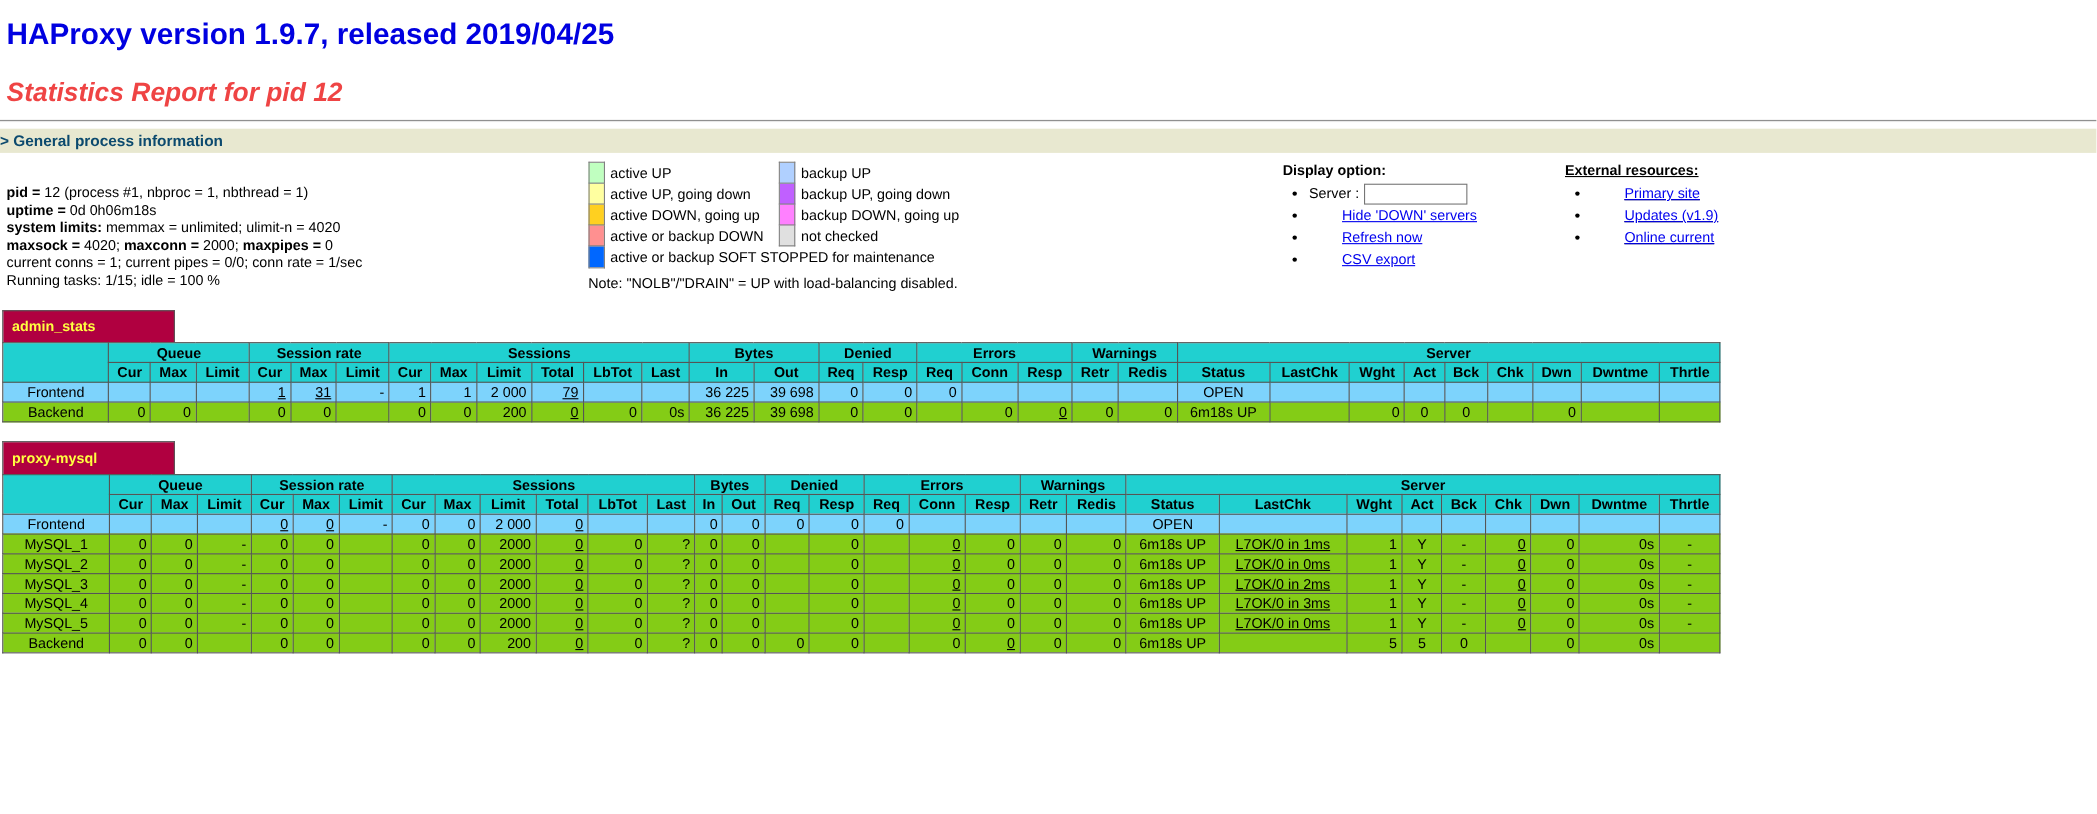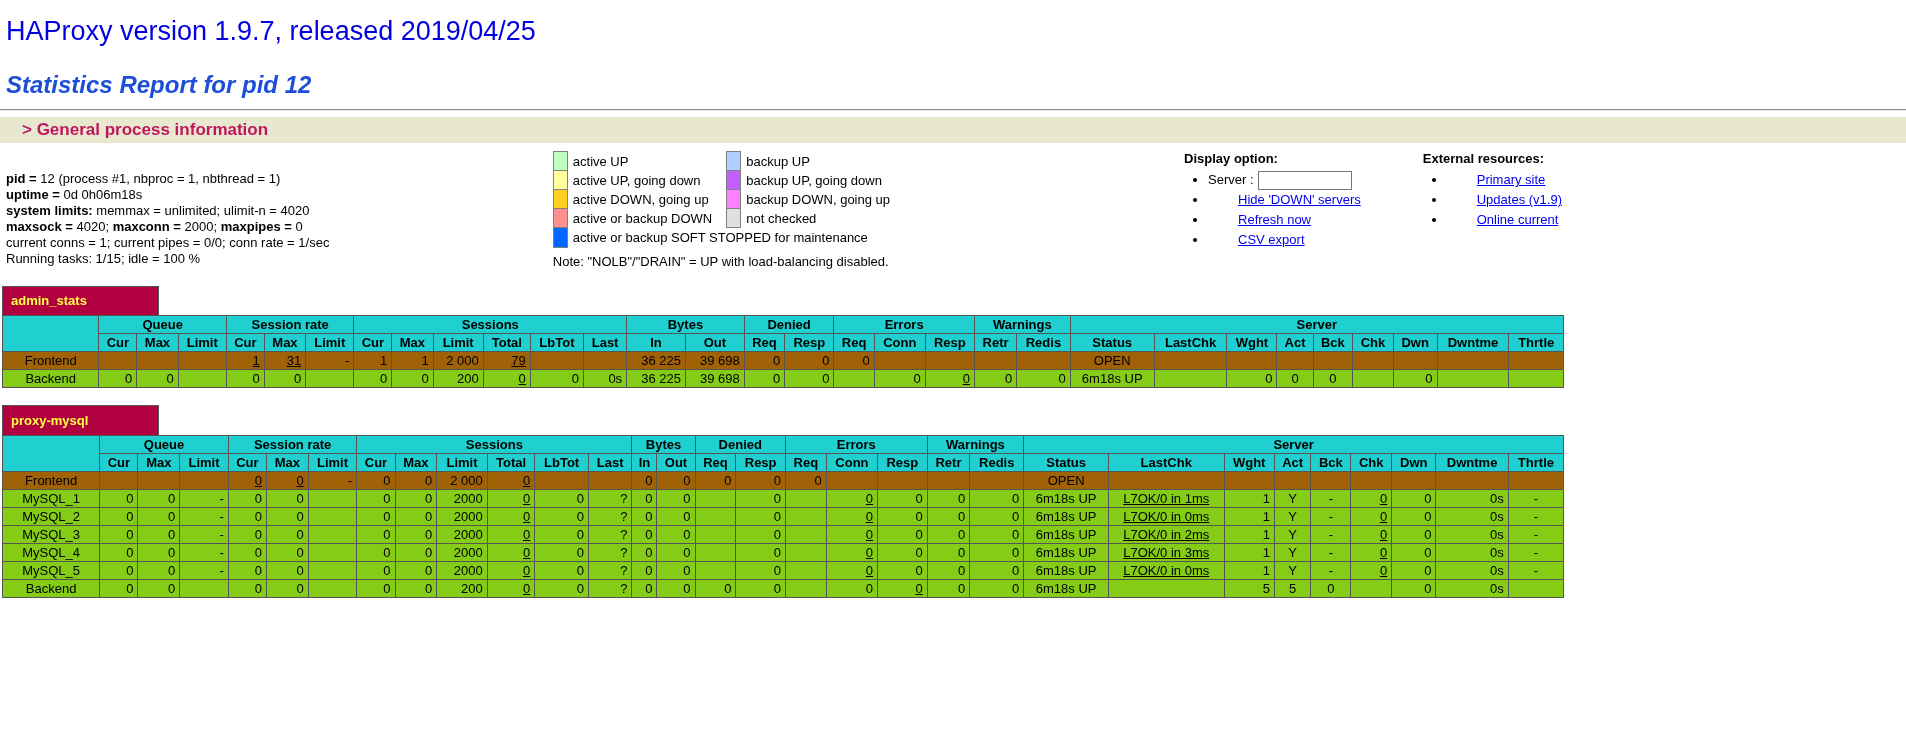--- a/index.html
+++ b/index.html
@@ -1,43 +1,43 @@
 <!DOCTYPE html>
 <html><head>
 <meta charset="utf-8">
 <style>
   * { box-sizing: border-box; }
   html, body { margin: 0; padding: 0; background: #fff; color: #000;
     font-family: "Liberation Sans", sans-serif; font-size: 13px; }
   body { width: 1906px; min-height: 740px; }
 
-  h1 { color: #0000e0; font-size: 27px; font-weight: normal; margin: 16px 0 0 6px;
+  h1 { color: #0000e0; font-size: 27px; font-weight: bold; margin: 16px 0 0 6px;
        font-family: "Liberation Sans", sans-serif; }
-  h2 { color: #1d4ed8; font-size: 24px; font-weight: bold; font-style: italic;
+  h2 { color: #ef4444; font-size: 24px; font-weight: bold; font-style: italic;
        margin: 24px 0 10px 6px; }
   hr.top-divider { height: 0; border: none; border-top: 1px solid #909090;
        border-bottom: 1px solid #e8e8e8; margin: 0 0 6px 0; }
-  h3.section { background: #e8e8d0; color: #be185d; font-size: 17px; font-weight: bold;
-       margin: 0; padding: 3px 22px; }
+  h3.section { background: #e8e8d0; color: #0c4a6e; font-size: 14px; font-weight: bold;
+       margin: 0; padding: 3px 0; }
 
   .content { width: 1562px; }
 
   
   .info-row { display: flex; align-items: flex-start; padding-left: 6px; margin-top: 8px; }
   .proc-info { width: 588px; margin-top: 20px; line-height: 16px; }
   .pi-line b { font-weight: bold; }
 
   .legend-block { flex: 0 0 auto; }
   table.lgd { border-collapse: collapse; }
   table.lgd td.lgd-box { width: 14px; height: 14px; padding: 0; border: 1px solid #808080; }
   table.lgd td.lgd-label { border: none; padding: 2px 14px 2px 5px; white-space: nowrap; margin-left: 20px; }
   .note { margin-top: 6px; white-space: nowrap; }
 
   .display-option { margin-left: 280px; white-space: nowrap; }
-  .ext-res { margin-left: 62px; white-space: nowrap; }
+  .ext-res { margin-left: 80px; white-space: nowrap; text-decoration: underline; }
   .opt-heading { font-weight: bold; }
   ul.opts { margin: 4px 0 0 0; padding-left: 24px; line-height: 20px; }
   a { color: #0000ee; text-decoration: underline; cursor: pointer; padding-left: 30px; }
   .scope-input { width: 94px; height: 19px; border: 1px solid #767676; margin-left: 4px;
        vertical-align: middle; font-family: "Liberation Sans", sans-serif; font-size: 12px; }
 
   
   .proxy-section { margin-top: 17px; margin-left: 2px; }
   table.pxtitle { width: 1562px; border-collapse: collapse; }
   table.pxtitle th.pxname { background: #b00040; color: #ffff40; font-weight: bold;
@@ -45,21 +45,21 @@
        width: 10%; white-space: nowrap; font-size: 13px; height: 29px; }
   table.pxtitle th.pxempty { width: 90%; border: none; background: #fff; }
 
   table.tbl { width: 1562px; border-collapse: collapse; font-size: 13px; }
   table.tbl th, table.tbl td { border: 1px solid #555; white-space: nowrap;
        padding: 1px 4px; line-height: 15px; }
   table.tbl tr.titre th { background: #20d0d0; text-align: center; font-weight: bold; height: 18px; }
   table.tbl td { text-align: right; height: 18px; }
   table.tbl td.ac { text-align: center; }
   .name-col { min-width: 80px; }
-  tr.state-frontend { background: #a16207; }
+  tr.state-frontend { background: #7dd3fc; }
   tr.state-up { background: #84cc16; }
   u { text-decoration: underline; }
 </style>
 </head>
 <body>
 
 <div>
 
   <h1>HAProxy version 1.9.7, released 2019/04/25</h1>
   <h2>Statistics Report for pid 12</h2>

